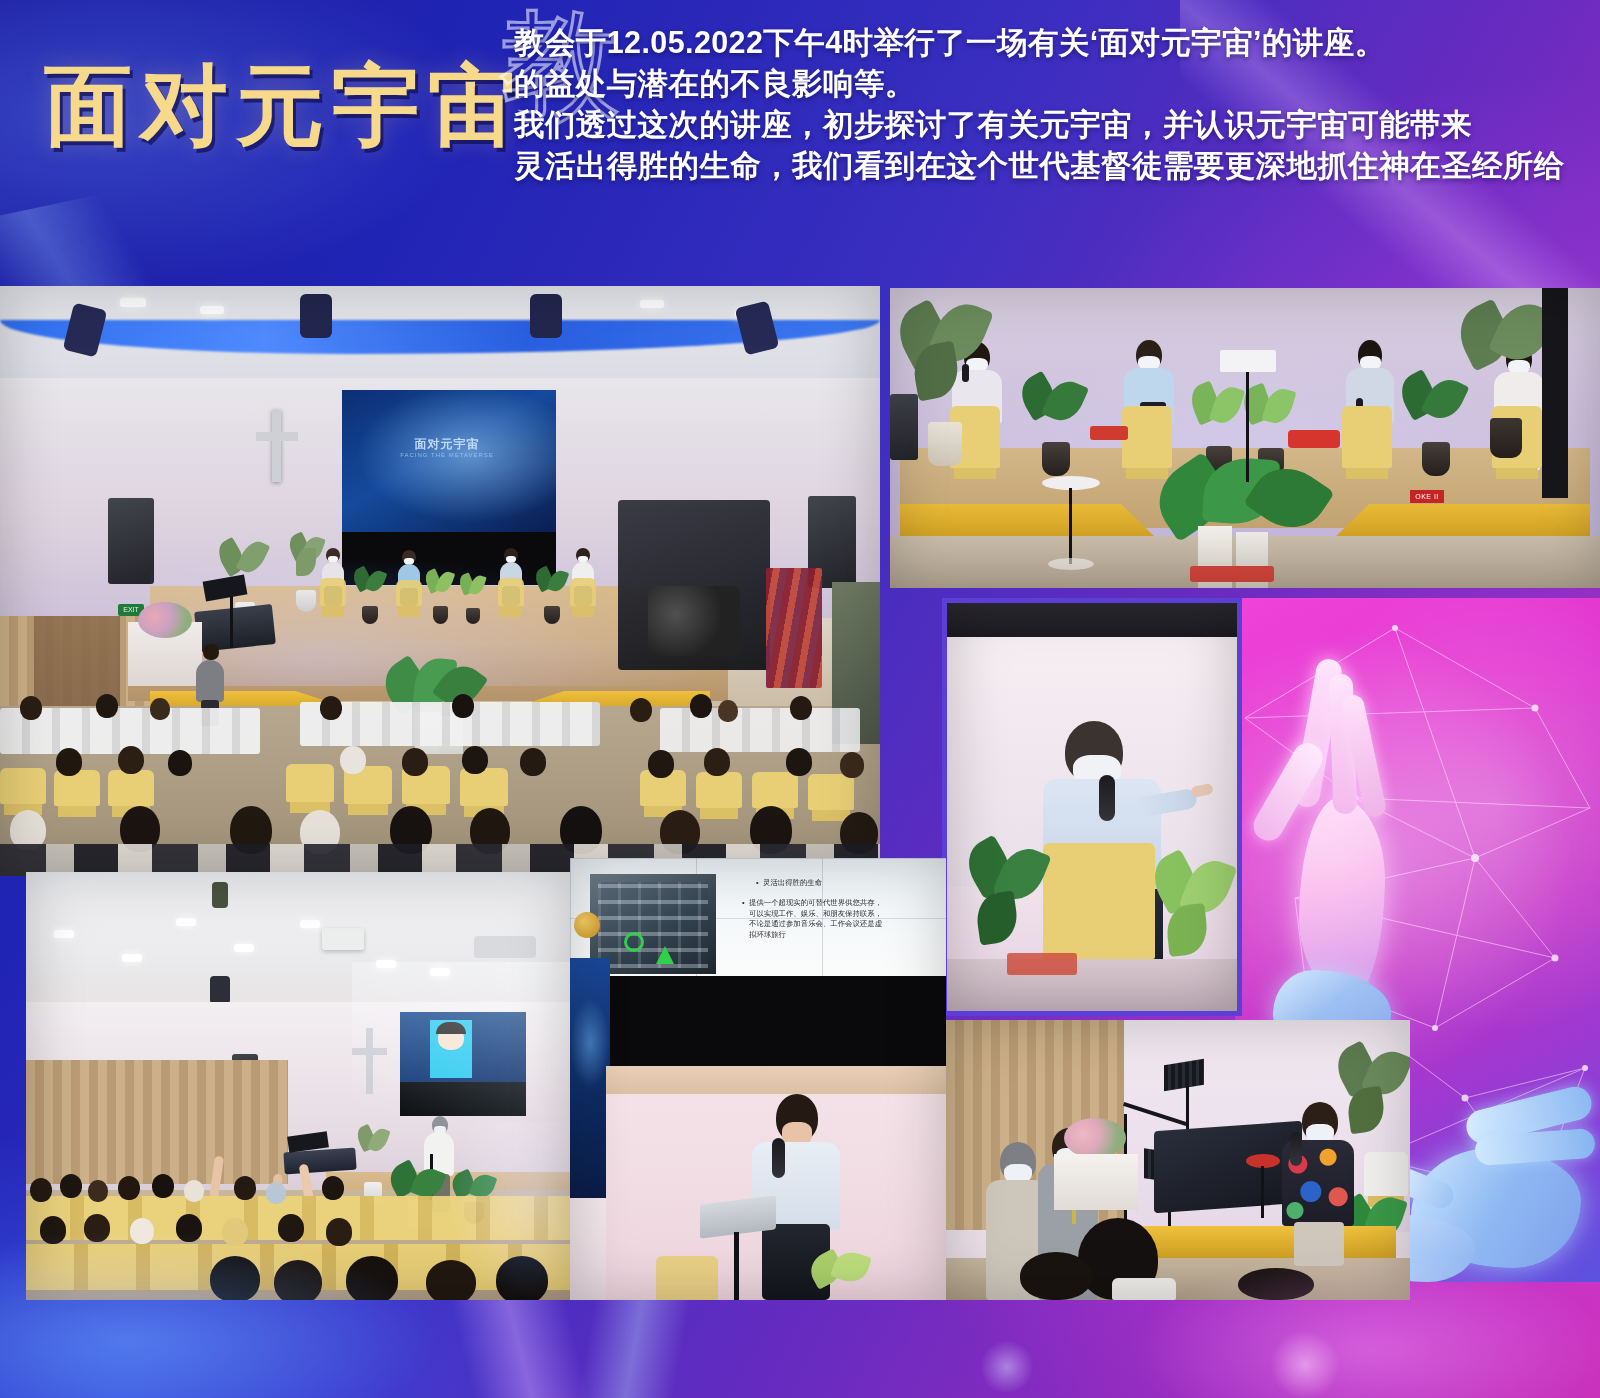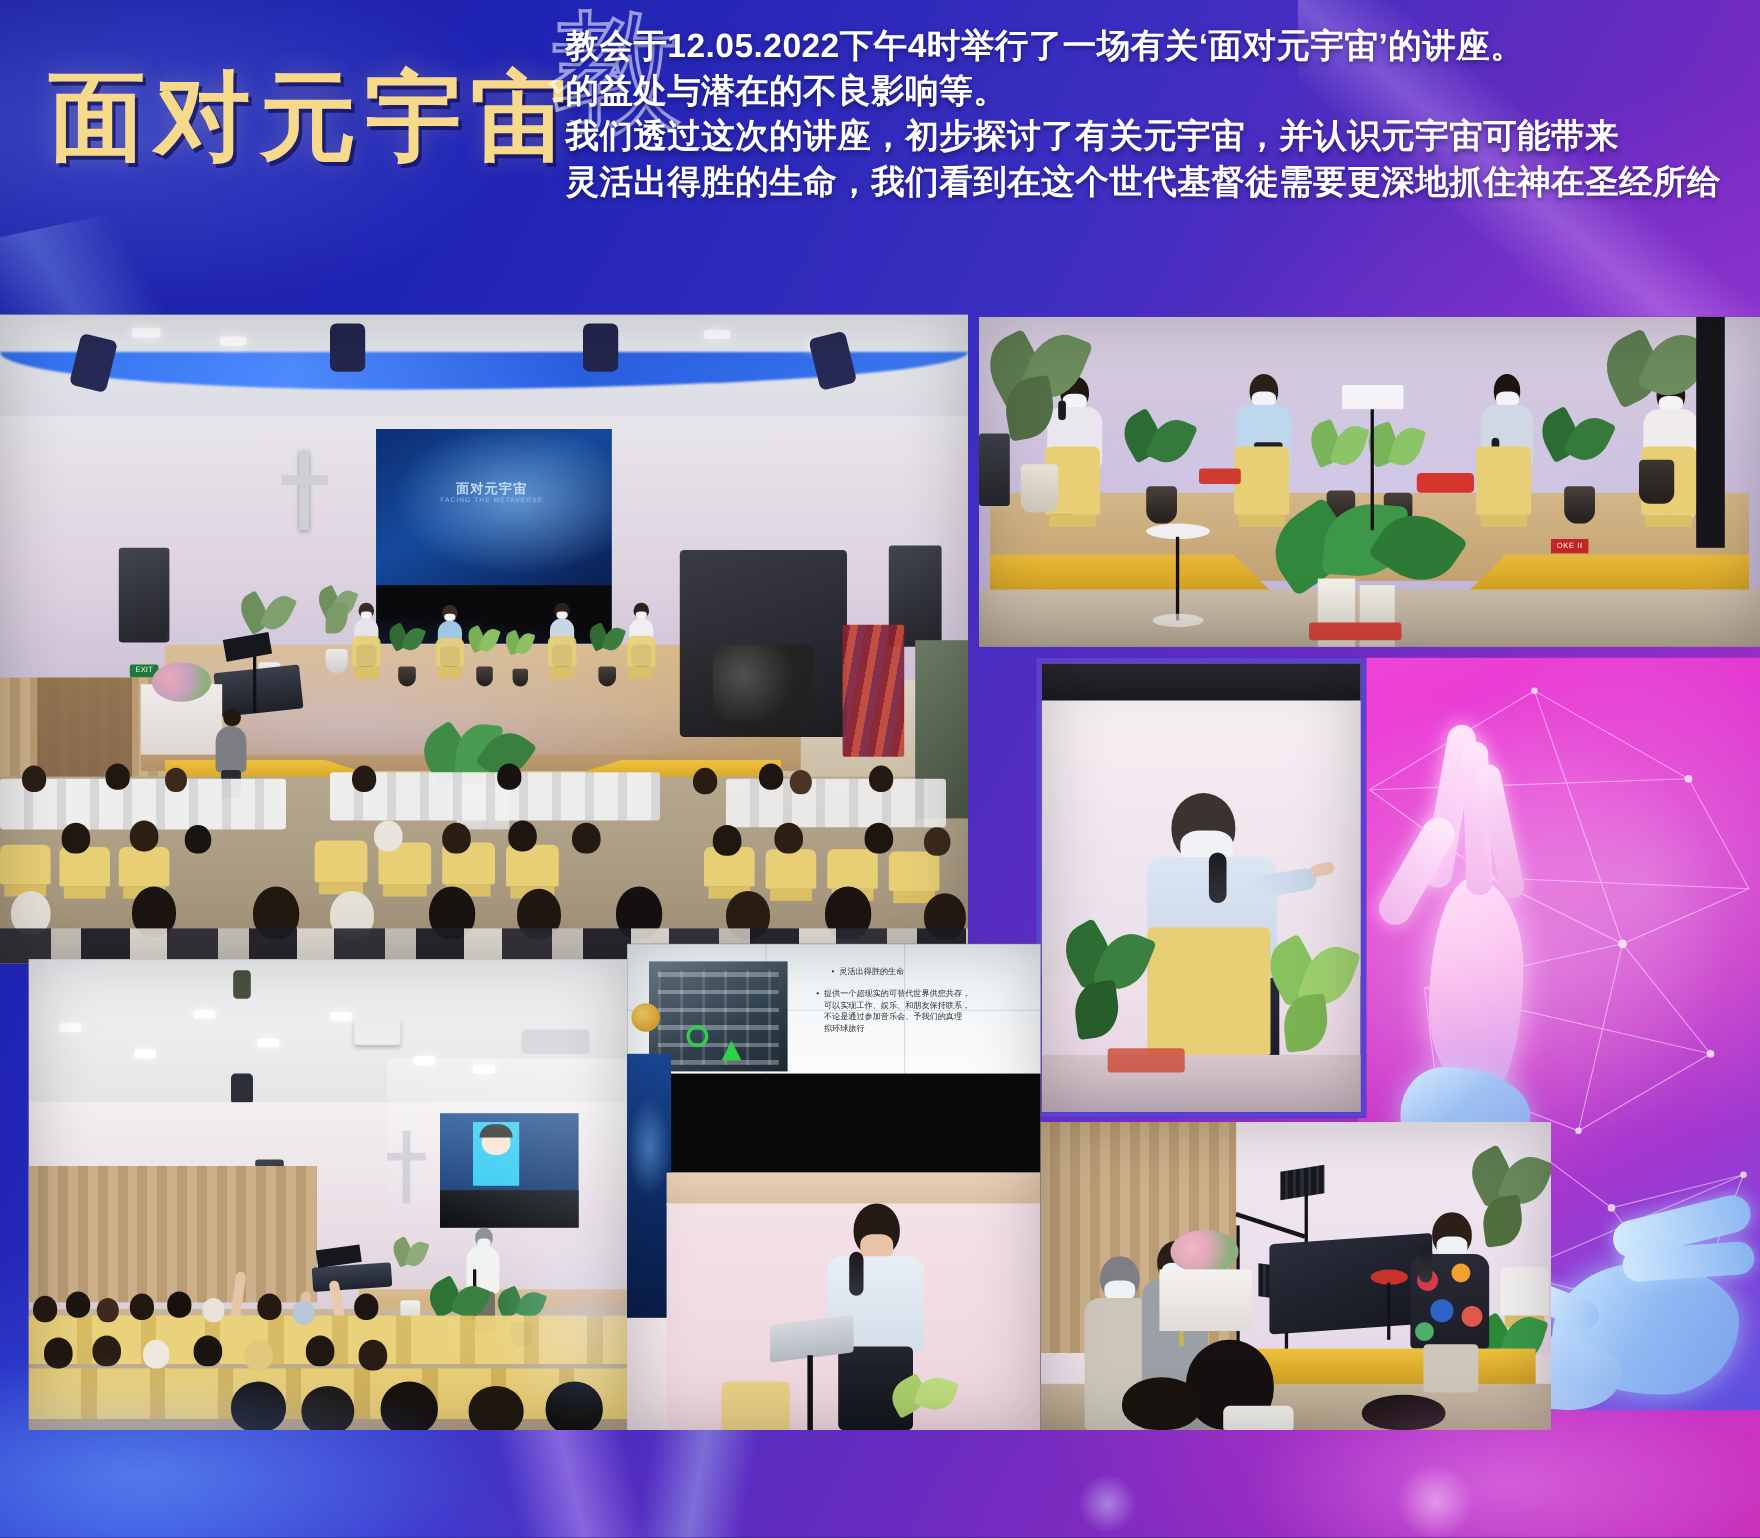--- a/index.html
+++ b/index.html
@@ -579,21 +579,21 @@
                     repeating-linear-gradient(90deg,rgba(255,255,255,.18) 0 3px,transparent 3px 20px);"></div>
     <div style="position:absolute;left:54px;top:74px;width:20px;height:20px;border:3px solid #2fd04a;border-radius:50%;"></div>
     <div style="position:absolute;left:86px;top:88px;width:0;height:0;
          border-left:9px solid transparent;border-right:9px solid transparent;border-bottom:18px solid #2fd04a;"></div>
     <div style="position:absolute;left:4px;top:54px;width:26px;height:26px;border-radius:50%;
          background:radial-gradient(circle at 35% 35%,#f7d166,#c98f20);"></div>
     <div class="slidetxt" style="left:186px;top:20px;width:184px;">
       <span style="display:inline-block;width:7px;">•</span><span>灵活出得胜的生命</span>
     </div>
     <div class="slidetxt" style="left:172px;top:40px;width:200px;">
-      <span style="display:inline-block;width:7px;vertical-align:top;">•</span><span style="display:inline-block;width:186px;"><span>提供一个超现实的可替代世界供您共存，</span><br><span>可以实现工作、娱乐、和朋友保持联系，</span><br><span>不论是通过参加音乐会、予我们的真理</span><br><span>拟环球旅行</span></span>
+      <span style="display:inline-block;width:7px;vertical-align:top;">•</span><span style="display:inline-block;width:186px;"><span>提供一个超现实的可替代世界供您共存，</span><br><span>可以实现工作、娱乐、和朋友保持联系，</span><br><span>不论是通过参加音乐会、工作会议还是虚</span><br><span>拟环球旅行</span></span>
     </div>
 
     <div class="blk" style="left:36px;top:118px;width:340px;height:90px;"></div>
     <div style="position:absolute;left:0;top:100px;width:40px;height:240px;
          background:linear-gradient(160deg,#1b4a9c,#0d2b62 60%,#0a1c46);"></div>
     <div style="position:absolute;left:0;top:140px;width:40px;height:90px;
          background:radial-gradient(ellipse at 50% 50%,rgba(120,190,255,.5),rgba(120,190,255,0) 70%);"></div>
 
     <div style="position:absolute;left:36px;top:208px;width:340px;height:30px;background:linear-gradient(#e7cfb7,#dcbfa3);"></div>
     <div style="position:absolute;left:36px;top:236px;width:340px;height:206px;background:linear-gradient(#f3e2e8,#eed5de);"></div>

